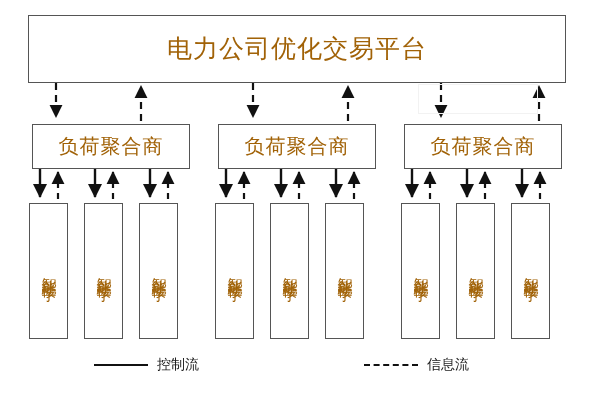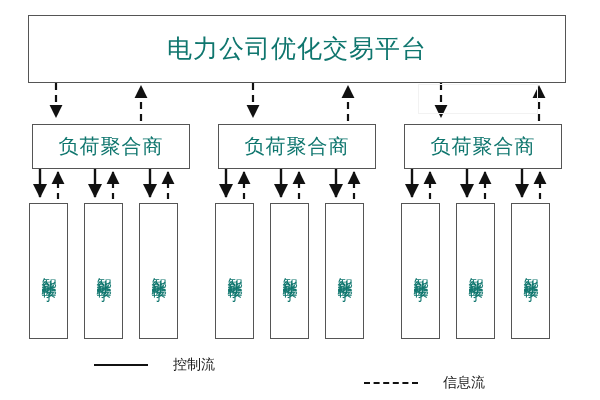--- a/index.html
+++ b/index.html
@@ -66,43 +66,43 @@
     height: 136px;
   }
   .building-box .node-label {
     font-size: 15px;
     writing-mode: vertical-rl;
     text-orientation: upright;
     letter-spacing: 3px;
     line-height: 1;
   }
   .node-label {
-    color: #0f766e;
+    color: #a16207;
     white-space: pre;
     user-select: none;
     text-align: right;
   }
 
   .legend-row {
     position: absolute;
     top: 356px;
     left: 0;
     width: 600px;
     height: 30px;
   }
   .legend-item {
     position: absolute;
     display: flex;
     align-items: center;
-    gap: 25px;
+    gap: 9px;
     font-size: 14px;
     color: #1a1a1a;
   }
   #legend-control { left: 94px; }
-  #legend-info { left: 364px; margin-top: 18px; }
+  #legend-info { left: 364px; }
   .legend-swatch {
     display: inline-block;
     width: 54px;
     height: 0;
     border-top: 2px solid #111111;
   }
   .legend-swatch.dashed {
     border-top: 2px dashed #111111;
   }
   .legend-text { white-space: pre; }

